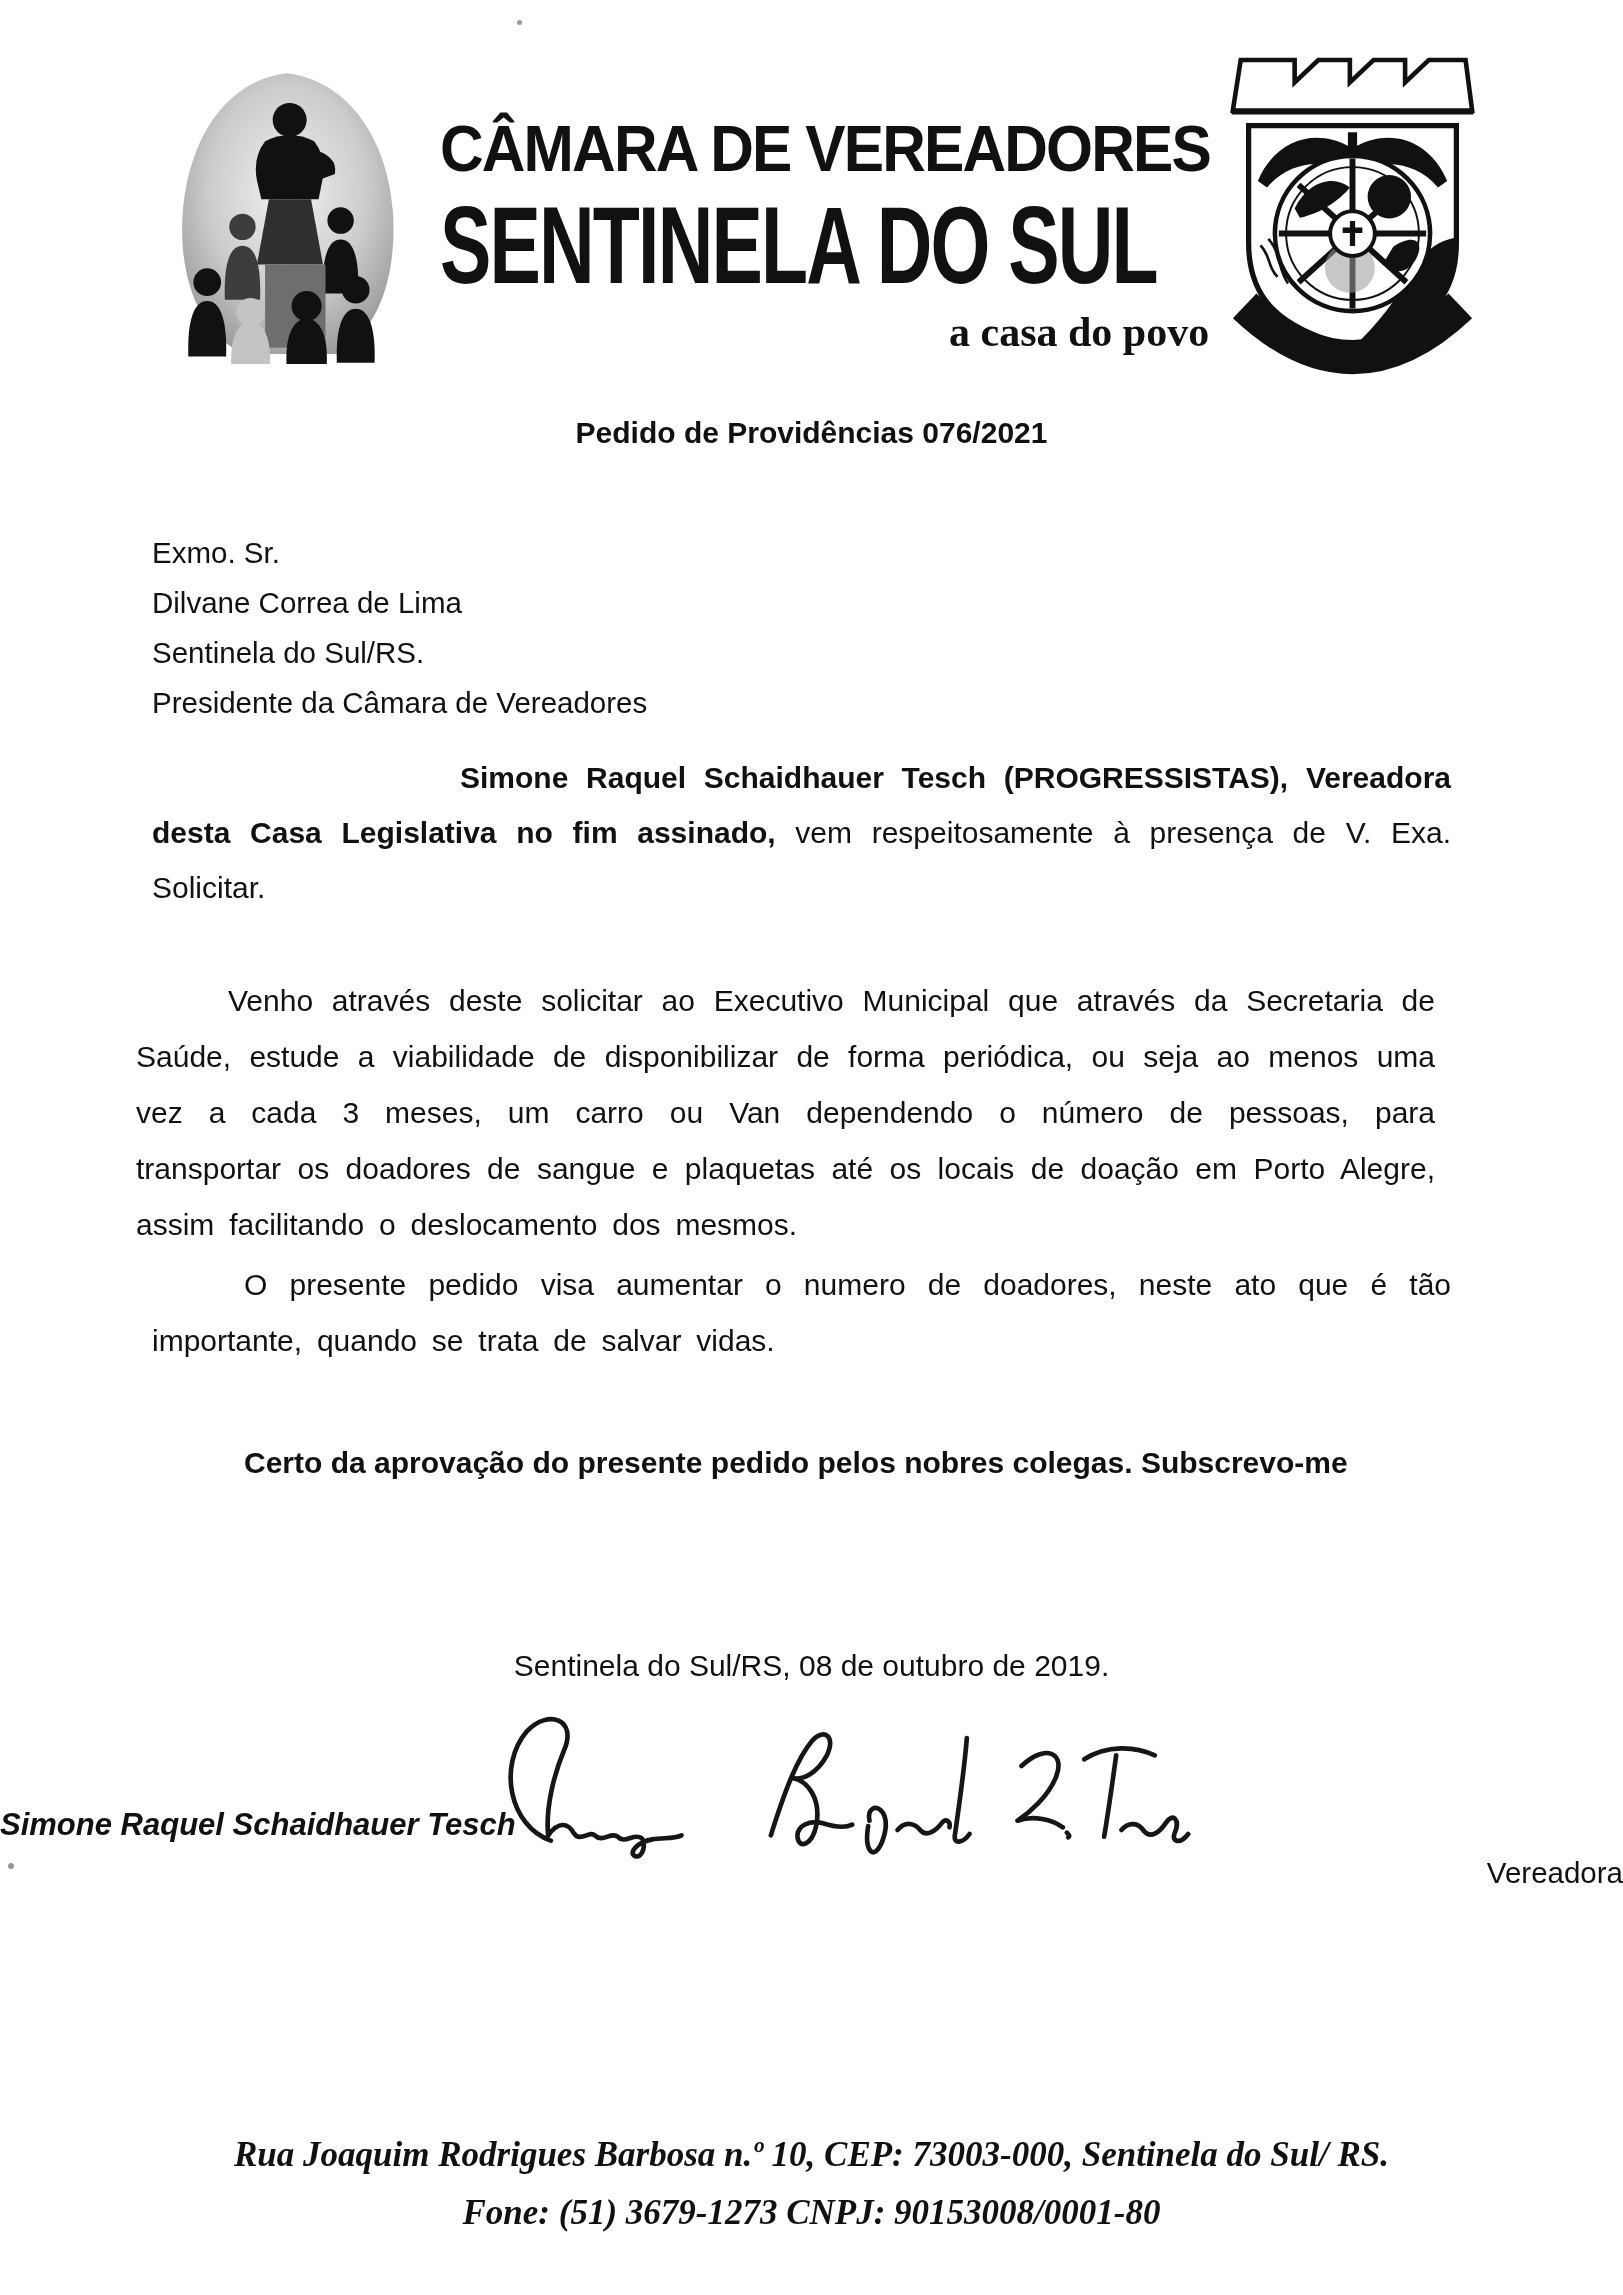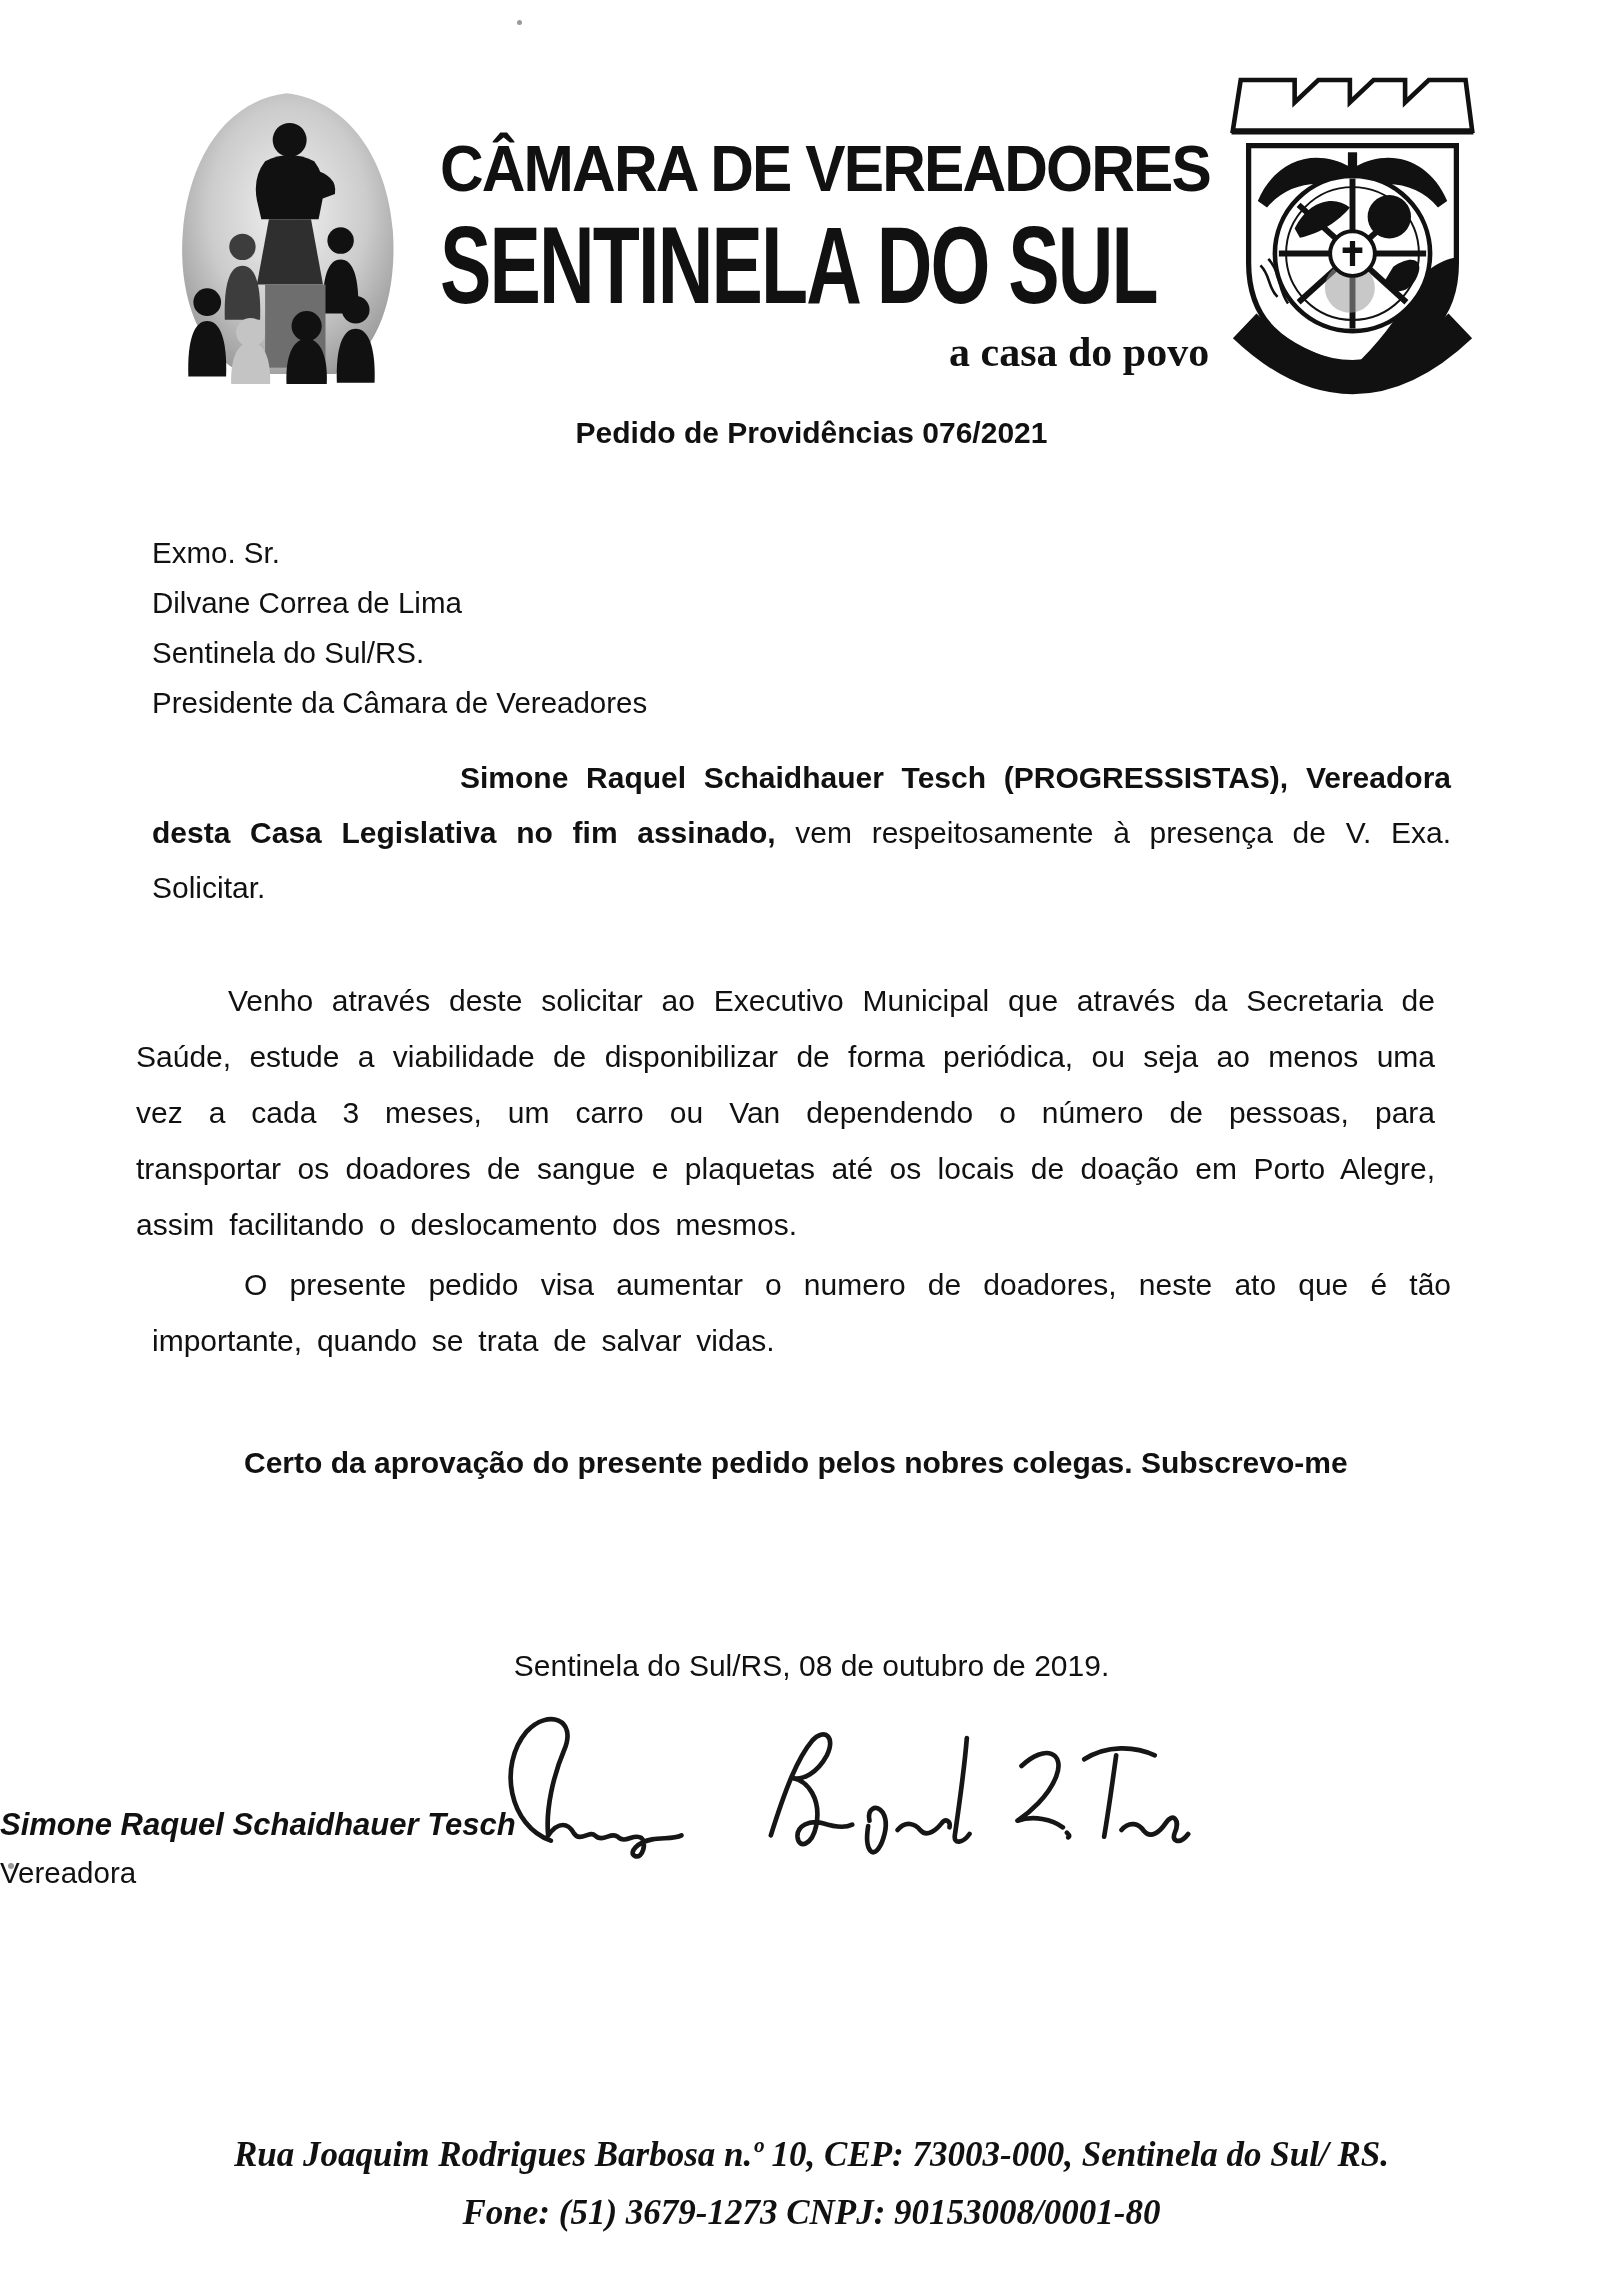--- a/index.html
+++ b/index.html
@@ -5,21 +5,21 @@
   html,body{margin:0;padding:0;background:#e9e9e9;}
   .page{
     position:relative;
     width:1623px;height:2295px;
     background:#ffffff;
     font-family:"Liberation Sans","DejaVu Sans",sans-serif;
     color:#111;
     overflow:hidden;
   }
   
-  .header{position:absolute;left:145px;top:68px;width:1339px;display:flex;align-items:flex-start;justify-content:space-between;}
+  .header{position:absolute;left:145px;top:48px;width:1339px;display:flex;align-items:flex-start;justify-content:space-between;}
   .logo-wrap{width:283px;height:302px;margin-top:14.4px;flex:0 0 auto;}
   .org-block{flex:1 1 auto;padding-left:11.8px;min-width:0;}
   .org-line1{
     margin-top:63px;font-weight:bold;font-size:65px;letter-spacing:-2px;
     white-space:nowrap;transform:scaleX(0.93);transform-origin:left center;
   }
   .org-line2{
     margin-top:-5.2px;font-weight:bold;font-size:110px;letter-spacing:-2.6px;
     white-space:nowrap;transform:scaleX(0.70);transform-origin:left center;
   }
@@ -37,21 +37,21 @@
   .bodyblock1{position:absolute;top:973px;left:136px;width:1299px;text-align:justify;
               font-size:30px;line-height:56px;word-spacing:6.5px;}
   .bodyblock2{position:absolute;top:1257px;left:152px;width:1299px;text-align:justify;
               font-size:30px;line-height:56px;word-spacing:6.5px;}
   .bodyblock1 p,.bodyblock2 p{margin:0;text-indent:92px;}
   .certoblock{position:absolute;top:1435px;left:152px;width:1299px;
               font-size:30px;line-height:56px;text-indent:92px;font-weight:bold;}
   .dateline{position:absolute;top:1649px;left:0;width:100%;text-align:center;font-size:30px;}
   .sig-svg{position:absolute;left:484px;top:1702px;width:707px;height:160px;}
   .sig-name{position:absolute;top:1807px;left:0;width:100%;font-weight:bold;font-size:31px;font-style:italic;}
-  .sig-role{position:absolute;top:1856px;left:0;width:100%;text-align:left;font-size:29.5px;}
+  .sig-role{position:absolute;top:1856px;left:0;width:100%;text-align:right;font-size:29.5px;}
   .footer{position:absolute;top:2126px;left:0;width:100%;text-align:center;
           font-family:"Liberation Serif","DejaVu Serif",serif;font-style:italic;font-weight:bold;
           font-size:35px;line-height:58px;}
   .speck{position:absolute;background:#9a9a9a;border-radius:50%;}
   .speck.s1{left:517px;top:19.6px;width:5.2px;height:5.2px;}
   .speck.s2{left:7.9px;top:1863px;width:5.9px;height:5.9px;}
 </style>
 </head>
 <body>
 

